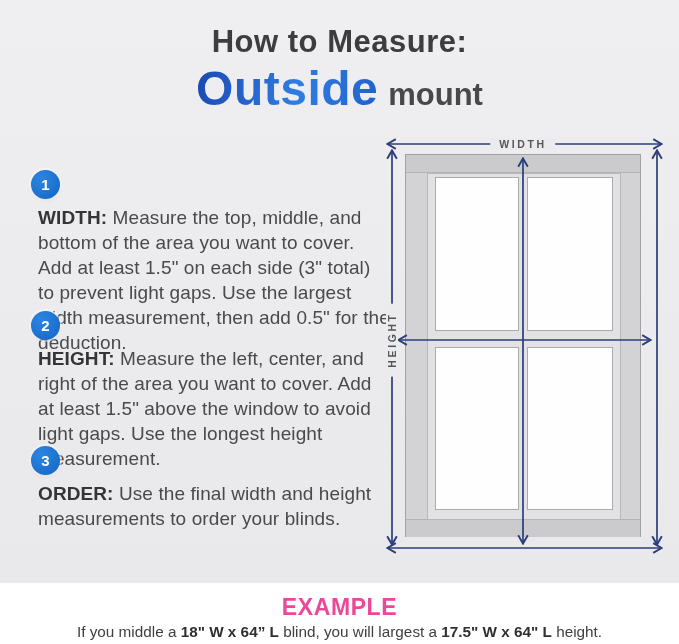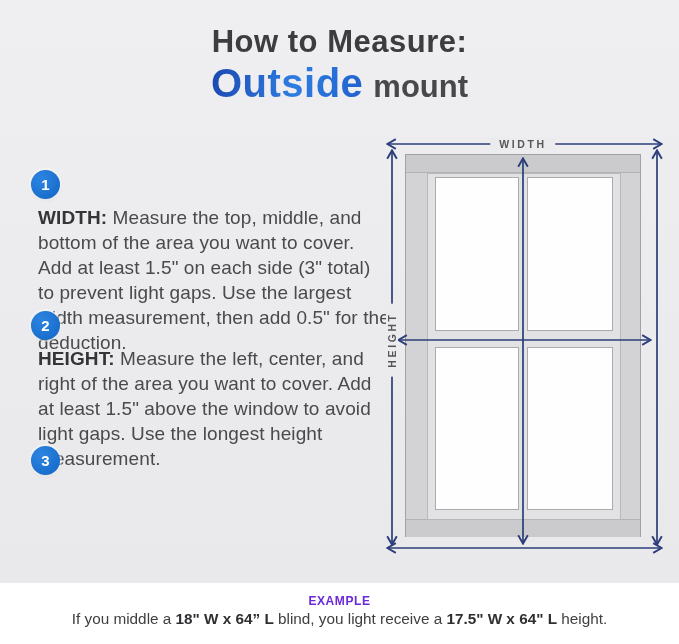--- a/index.html
+++ b/index.html
@@ -5,21 +5,21 @@
   * { margin:0; padding:0; box-sizing:border-box; }
   html,body { width:679px; height:644px; }
   body { font-family:"Liberation Sans", sans-serif; overflow:hidden; }
   .page { position:relative; width:679px; height:644px;
           background:linear-gradient(180deg,#efeff1 0%,#eaeaec 70%,#e9e9eb 100%);padding-left:12px; }
 
   
   .hdr { position:absolute; top:24px; left:0; width:100%; text-align:center; }
   .hdr-line1 { font-size:31px; font-weight:700; color:#3d3d40; letter-spacing:.5px; }
   .hdr-line2 { margin-top:1px; font-size:31px; font-weight:700; color:#48484b; }
-  .hdr-highlight { font-size:40px; font-weight:800; letter-spacing:.5px;
+  .hdr-highlight { font-size:48px; font-weight:800; letter-spacing:.5px;
         background:linear-gradient(100deg,#1a48b0 0%,#2f7de2 55%,#2161cd 100%);
         -webkit-background-clip:text; background-clip:text;
         color:transparent; -webkit-text-fill-color:transparent; }
   .hdr-suffix { margin-left:10px;margin-top:22px; }
 
   
   .step { position:absolute; left:31px; }
   .step-1 { top:170px; } .step-2 { top:311px; } .step-3 { top:446px; }
   .badge { width:29px; height:29px; border-radius:50%;
            background:radial-gradient(circle at 35% 30%,#2d84e0,#1a6fce 70%,#1567c4);
@@ -48,22 +48,22 @@
   .pane-br { left:149px; top:219px; width:86px; height:163px; }
   .measure-svg { position:absolute; left:0; top:0; }
   .dim-label { position:absolute; font-size:10.5px; font-weight:700; color:#56565a;
                letter-spacing:2.6px; background:#ebebed; padding:0 9px; white-space:nowrap; }
   .lbl-width  { left:145px; top:16px;  transform:translate(-50%,-50%); }
   .lbl-height { left:14px;  top:212px; transform:translate(-50%,-50%) rotate(-90deg); }
 
   
   .example { position:absolute; left:0; bottom:0; width:100%; height:61px;
              background:#ffffff; text-align:center; }
-  .example-title { margin-top:11px; font-size:12px; font-weight:700;
-                   color:#6d28d9; letter-spacing:.6px; }
+  .example-title { margin-top:11px; font-size:23px; font-weight:700;
+                   color:#ec4899; letter-spacing:.6px; }
   .example-line { margin-top:2px; font-size:15.3px; color:#3f3f42; }
   .example-line strong { color:#2f2f32; }
 </style>
 </head>
 <body>
 
 <div class="page">
 
   <header class="hdr">
     <div class="hdr-line1">How to Measure:</div>
@@ -75,20 +75,21 @@
     <p class="step-text"><span class="step-lead">WIDTH:</span> <span>Measure the top, middle, and bottom of the area you want to cover. Add at least 1.5" on each side (3" total) to prevent light gaps. Use the largest width measurement, then add 0.5" for the deduction.</span></p>
   </section>
 
   <section class="step step-2">
     <div class="badge">2</div>
     <p class="step-text"><span class="step-lead">HEIGHT:</span> <span>Measure the left, center, and right of the area you want to cover. Add at least 1.5" above the window to avoid light gaps. Use the longest height measurement.</span></p>
   </section>
 
   <section class="step step-3">
     <div class="badge">3</div>
+    <p class="step-text"><span class="step-lead">ORDER:</span> <span>Use the final width and height measurements to order your blinds.</span></p>
   </section>
 
   <div class="diagram">
     <div class="abs win-outer"></div>
     <div class="abs win-header"></div>
     <div class="abs win-sill"></div>
     <div class="abs win-casing"></div>
     <div class="abs pane pane-tl"></div>
     <div class="abs pane pane-tr"></div>
     <div class="abs pane pane-bl"></div>
@@ -109,16 +110,16 @@
         <line x1="21" y1="212" x2="272" y2="212" marker-start="url(#ch)" marker-end="url(#ch)"></line>
       </g>
     </svg>
 
     <div class="dim-label lbl-width">WIDTH</div>
     <div class="dim-label lbl-height">HEIGHT</div>
   </div>
 
   <footer class="example">
     <div class="example-title">EXAMPLE</div>
-    <p class="example-line"><span>If you middle a </span><strong>18" W x 64” L</strong><span> blind, you light receive a </span><strong>17.5" W x 64" L</strong><span> height.</span></p>
+    <p class="example-line"><span>If you middle a </span><strong>18" W x 64” L</strong><span> blind, you will largest a </span><strong>17.5" W x 64" L</strong><span> height.</span></p>
   </footer>
 
 </div>
 
 </body></html>

